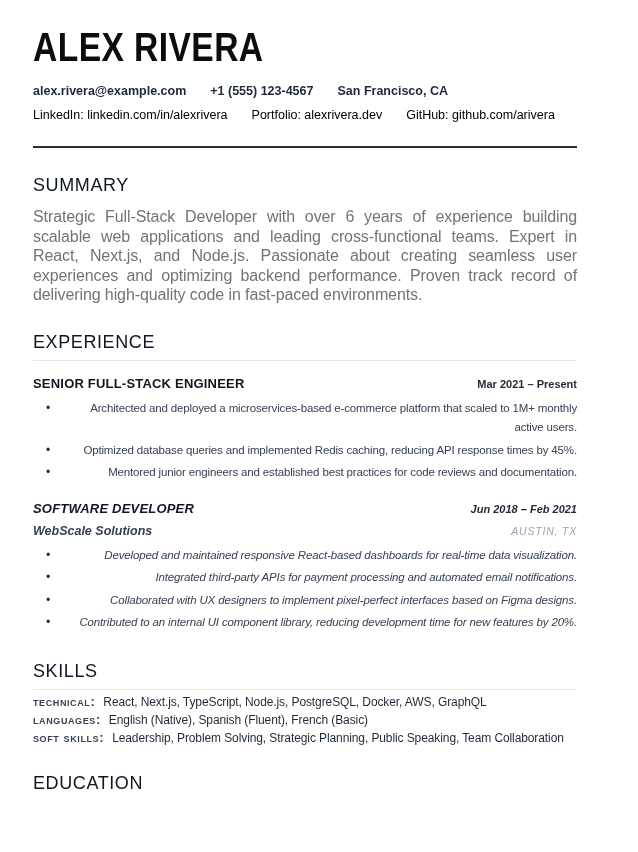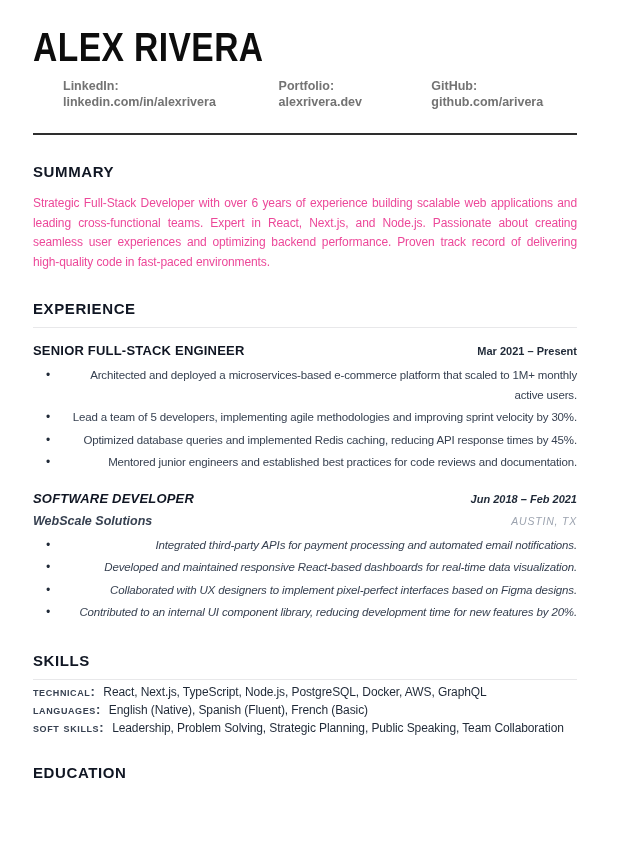--- a/index.html
+++ b/index.html
@@ -34,52 +34,51 @@
     font-size: 12.5px;
     line-height: 16px;
   }
   .contact-row.primary {
     margin-top: 13px;
     font-weight: 700;
     color: #1f2937;
   }
   .contact-row.secondary {
     margin-top: 8px;
-    font-weight: 700;
-    color: #737373;
-    margin-left: 30px;
+    font-weight: 400;
+    color: #000000;
   }
   .rule-dark {
     margin-top: 23px;
     height: 2px;
     background: #2e2e2e;
     border: 0;
   }
   .rule-light {
     margin-top: 9px;
     height: 1px;
     background: #e8e8ea;
     border: 0;
   }
 
   
   .section-title {
-    font-size: 15px;
+    font-size: 18px;
     line-height: 18px;
-    font-weight: 700;
+    font-weight: 400;
     color: #101623;
     letter-spacing: 0.6px;
   }
   .summary-section .section-title { margin-top: 28px; }
   .summary-text {
     margin-top: 13px;
-    font-size: 12px;
+    font-size: 16px;
     line-height: 19.5px;
     letter-spacing: -0.1px;
-    color: #ec4899;
+    color: #737373;
     text-align: justify;
   }
   .experience-section .section-title { margin-top: 28px; }
 
   .job { margin-top: 14px; }
   .job + .job { margin-top: 17px; font-style: italic; }
   .job-header-row {
     display: flex;
     justify-content: space-between;
     align-items: baseline;
@@ -161,20 +160,25 @@
   .education-section .section-title { margin-top: 27px; }
 </style>
 </head>
 <body>
 
 <div class="page">
 
   <header>
     <h1 class="name">ALEX RIVERA</h1>
 
+    <div class="contact-row primary">
+      <span>alex.rivera@example.com</span>
+      <span>+1 (555) 123-4567</span>
+      <span>San Francisco, CA</span>
+    </div>
 
     <div class="contact-row secondary">
       <span>LinkedIn: linkedin.com/in/alexrivera</span>
       <span>Portfolio: alexrivera.dev</span>
       <span>GitHub: github.com/arivera</span>
     </div>
 
     <hr class="rule-dark">
   </header>
 
@@ -187,38 +191,37 @@
     <h2 class="section-title">EXPERIENCE</h2>
     <hr class="rule-light">
 
     <div class="job">
       <div class="job-header-row">
         <span class="job-role">SENIOR FULL-STACK ENGINEER</span>
         <span class="job-dates">Mar 2021 – Present</span>
       </div>
       <ul class="bullets">
         <li>Architected and deployed a microservices-based e-commerce platform that scaled to 1M+ monthly active users.</li>
-        <li>Lead a team of 5 developers, implementing agile methodologies and improving sprint velocity by 30%.</li>
         <li>Optimized database queries and implemented Redis caching, reducing API response times by 45%.</li>
         <li>Mentored junior engineers and established best practices for code reviews and documentation.</li>
       </ul>
     </div>
 
     <div class="job">
       <div class="job-header-row">
         <span class="job-role">SOFTWARE DEVELOPER</span>
         <span class="job-dates">Jun 2018 – Feb 2021</span>
       </div>
       <div class="job-subheader-row">
         <span class="job-company">WebScale Solutions</span>
         <span class="job-location">AUSTIN, TX</span>
       </div>
       <ul class="bullets">
+        <li>Developed and maintained responsive React-based dashboards for real-time data visualization.</li>
         <li>Integrated third-party APIs for payment processing and automated email notifications.</li>
-        <li>Developed and maintained responsive React-based dashboards for real-time data visualization.</li>
         <li>Collaborated with UX designers to implement pixel-perfect interfaces based on Figma designs.</li>
         <li>Contributed to an internal UI component library, reducing development time for new features by 20%.</li>
       </ul>
     </div>
   </section>
 
   <section class="skills-section">
     <h2 class="section-title">SKILLS</h2>
     <hr class="rule-light">
     <div class="skills-rows">

